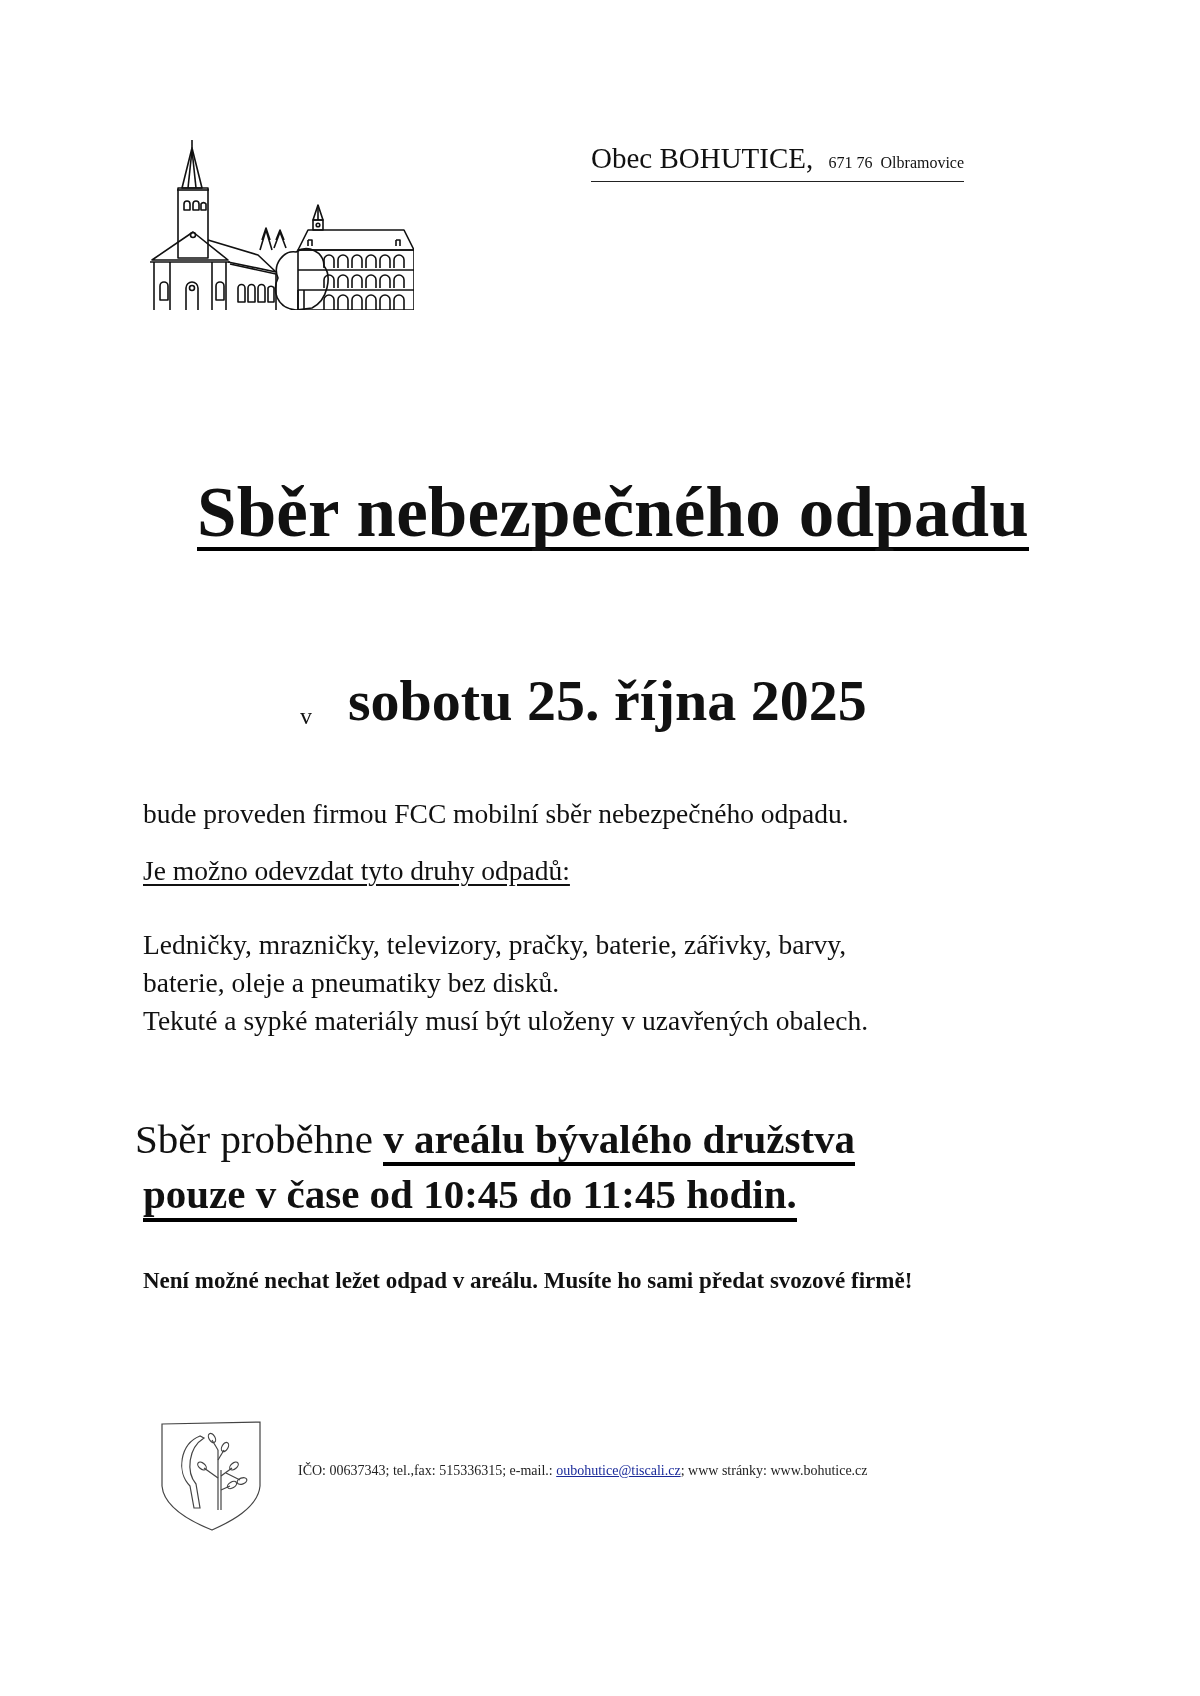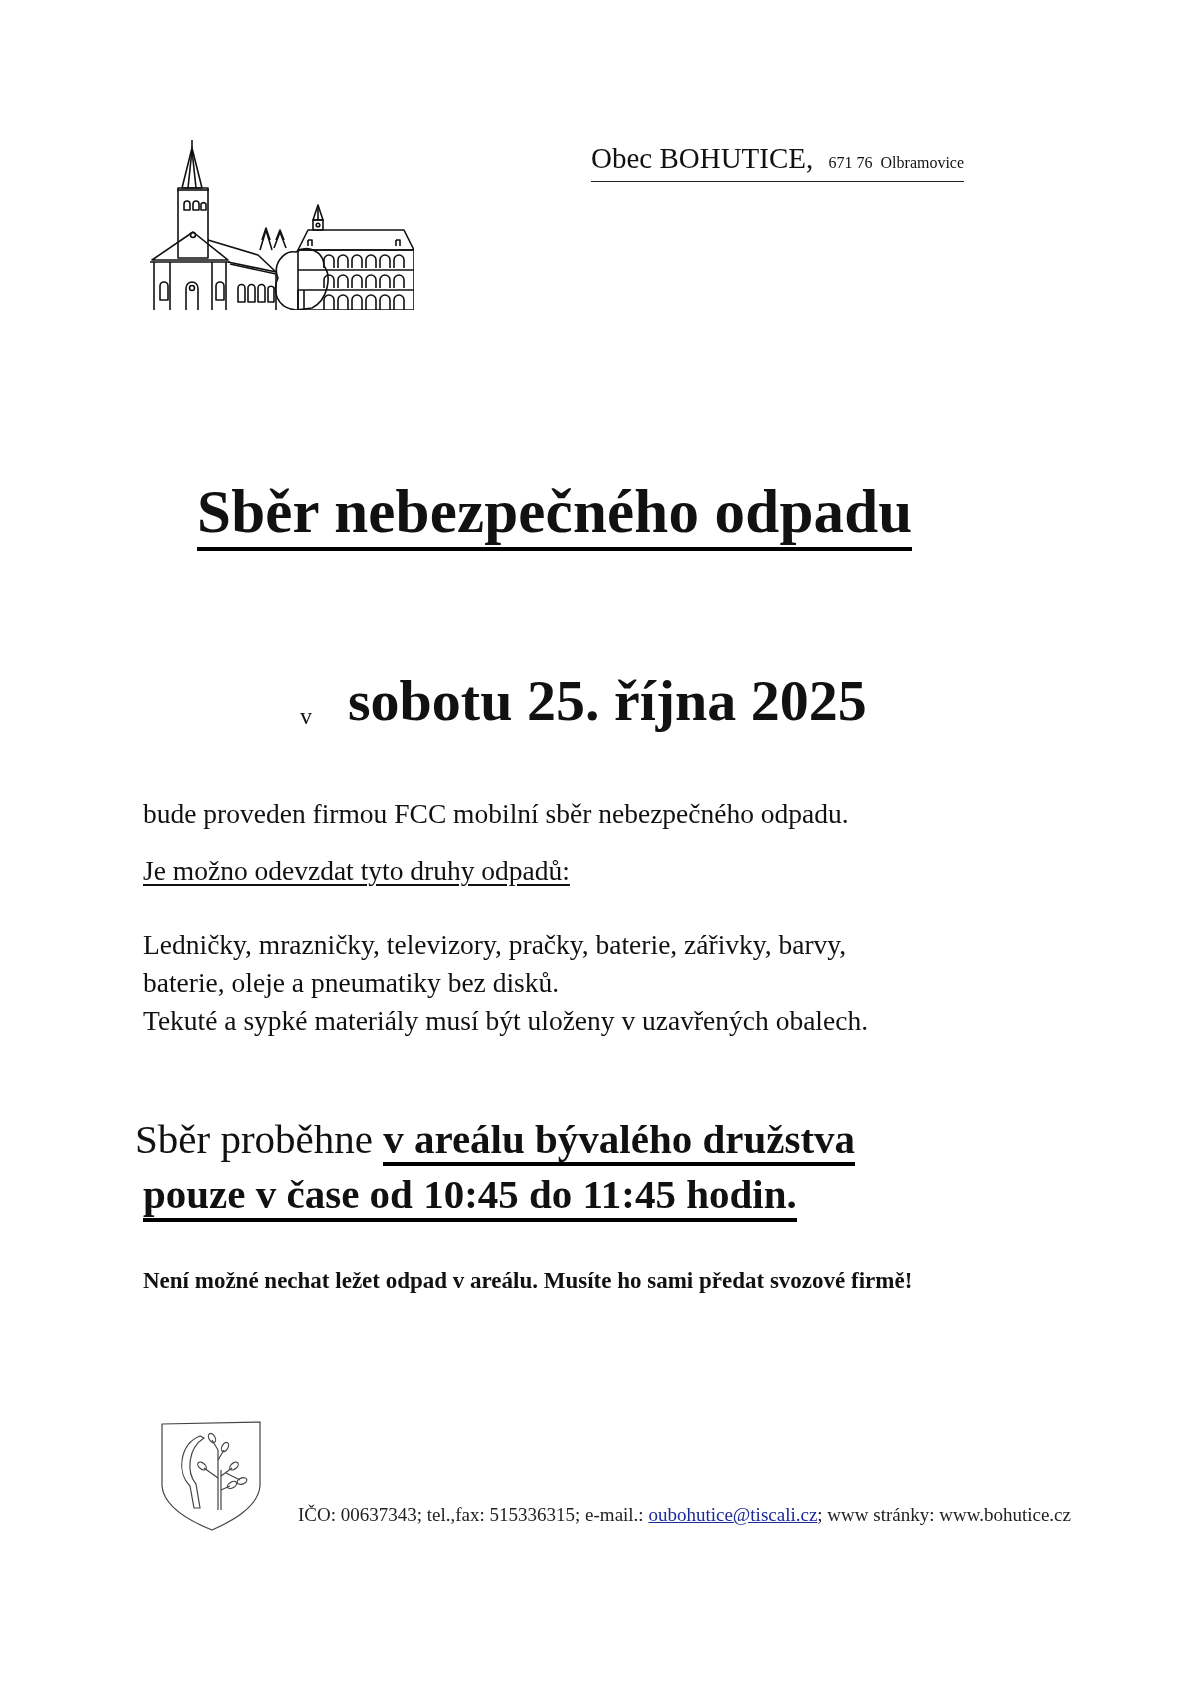--- a/index.html
+++ b/index.html
@@ -7,21 +7,21 @@
            font-family: "Liberation Serif", "DejaVu Serif", serif; color: #111; }
     .abs { position: absolute; white-space: nowrap; }
 
     
     #logo { left: 148px; top: 140px; width: 266px; height: 170px; }
     #header-line { left: 591px; top: 140px; font-size: 29px; line-height: 36px;
                    border-bottom: 1.5px solid #222; padding-bottom: 0; }
     #header-line .small { font-size: 16px; }
 
     
-    #title { left: 197px; top: 477px; font-size: 61px; font-weight: bold; line-height: 70px;
+    #title { left: 197px; top: 477px; font-size: 71px; font-weight: bold; line-height: 70px;
              letter-spacing: 0.2px; border-bottom: 4px solid #000; padding-bottom: 0;
              transform: scaleX(1.0); transform-origin: left; }
 
     
     #date-v { left: 300px; top: 701px; font-size: 24px; line-height: 30px; }
     #date-main { left: 348px; top: 668px; font-size: 58px; font-weight: bold; line-height: 66px; }
 
     
     .body-text { font-size: 27.5px; line-height: 38px; }
     #intro { left: 143px; top: 776px; margin-top: 19px; }
@@ -34,21 +34,21 @@
     .loc { font-size: 41px; line-height: 52px; }
     #loc-1 { left: 135px; top: 1113px; }
     #loc-1 .emph { font-weight: bold; border-bottom: 4px solid #000; }
     #loc-2 { left: 143px; top: 1170px; font-weight: bold; border-bottom: 4px solid #000; line-height: 48px; }
 
     
     #warning { left: 143px; top: 1266px; font-size: 23px; font-weight: bold; line-height: 30px; }
 
     
     #shield { left: 160px; top: 1420px; width: 102px; height: 112px; }
-    #footer { left: 298px; top: 1504px; font-size: 19px; line-height: 22px; color: #222; }
+    #footer { left: 298px; top: 1460px; font-size: 14px; line-height: 22px; color: #222; }
     #footer a { color: #1a2a9a; text-decoration: underline; }
   </style>
 </head>
 <body>
 
 <svg id="logo" class="abs" viewBox="0 0 266 170" fill="none" stroke="#111" stroke-width="1.6" stroke-linejoin="round">
 
   <line x1="44" y1="0" x2="44" y2="8"></line>
   <path d="M44 8 L34 48 L54 48 Z"></path>
   <line x1="40" y1="48" x2="44" y2="10"></line>

